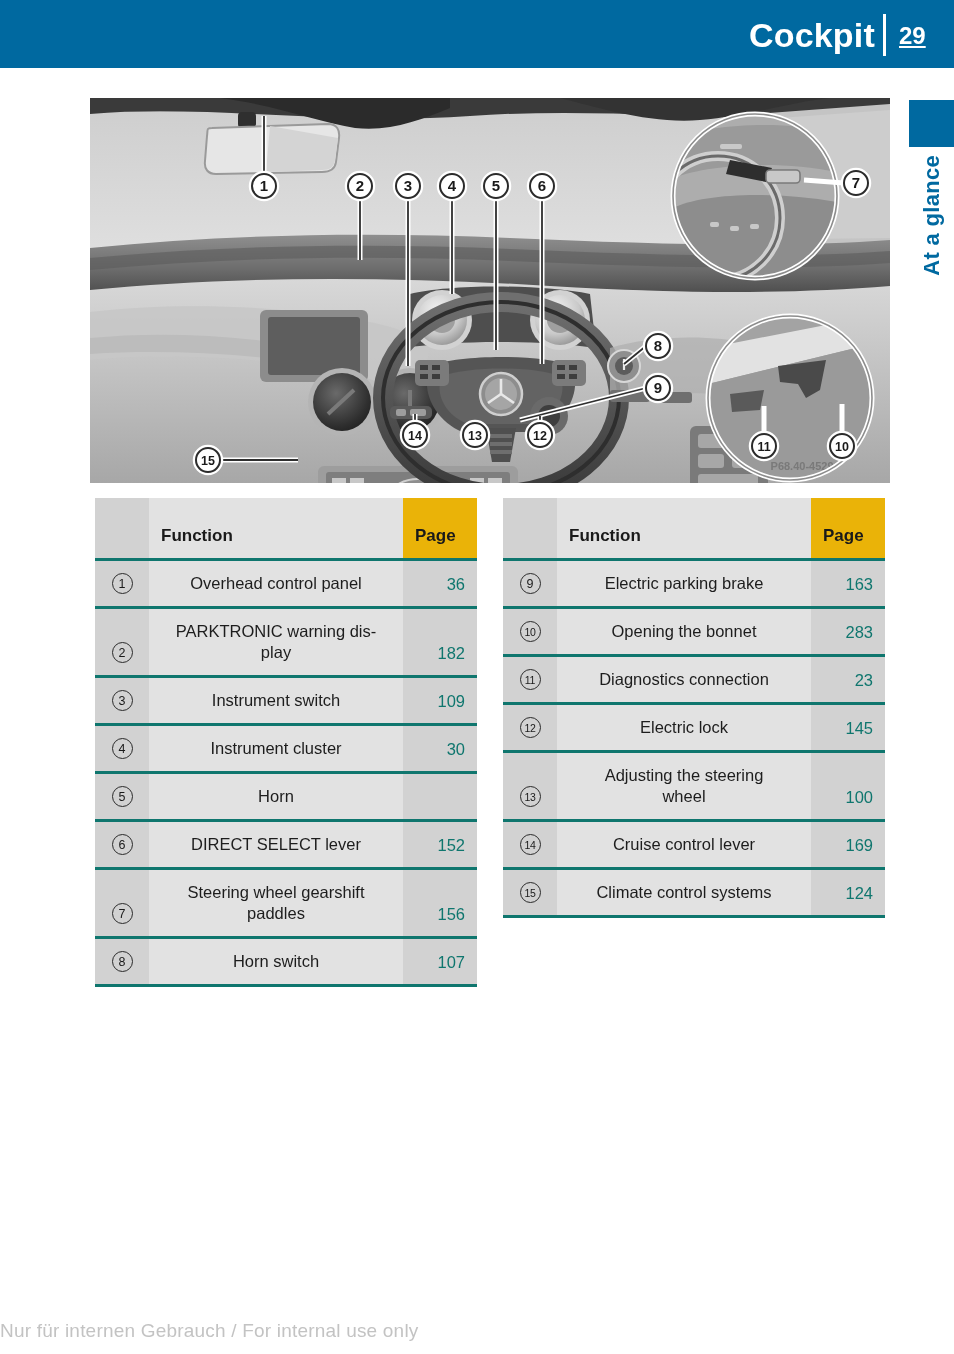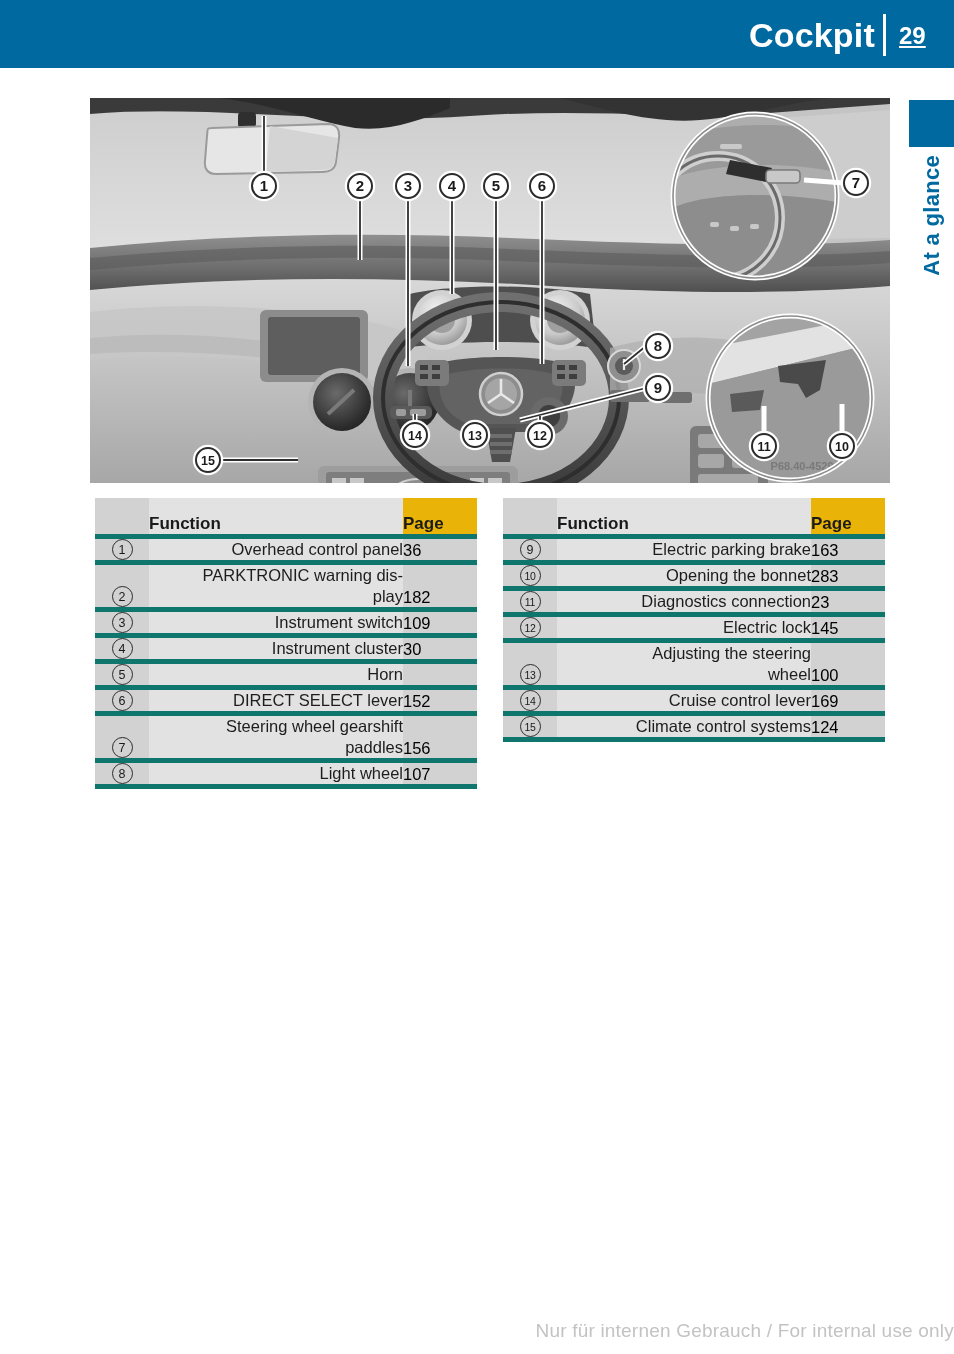--- a/index.html
+++ b/index.html
@@ -125,40 +125,40 @@
     table-layout: fixed;
   }
   .fn-table.left  { left: 0; }
   .fn-table.right { left: 408px; }
 
   .fn-table col.c-num  { width: 54px; }
   .fn-table col.c-fn   { width: 254px; }
   .fn-table col.c-pg   { width: 74px; }
 
   .fn-table th, .fn-table td {
-    padding: 0;
+    padding: 12px;
     vertical-align: bottom;
-    border-bottom: 5px solid #0f766e;
+    border-bottom: 3px solid #0f766e;
   }
 
   .hdr-num  { background: #d2d2d2; height: 36px; }
   .hdr-fn   { background: #e2e2e2; height: 36px;
               font-size: 17px; font-weight: bold; color: #1a1a1a;
               text-align: left; padding-left: 12px; vertical-align: middle; }
   .hdr-pg   { background: #eab308; height: 36px;
               font-size: 17px; font-weight: bold; color: #1a1a1a;
               text-align: left; padding-right: 12px; vertical-align: middle; }
 
   .cell-num { background: #d2d2d2; text-align: center;
               vertical-align: top; padding-top: 9px; }
   .cell-fn  { background: #e2e2e2; font-size: 16.5px; color: #1d1d1d;
-              text-align: right; padding: 7px 10px 8px 12px;
+              text-align: center; padding: 7px 10px 8px 12px;
               line-height: 21px; vertical-align: top; }
-  .cell-pg  { background: #d2d2d2; font-size: 16.5px; color: #000000;
-              padding: 0 12px 8px 0; vertical-align: bottom; }
+  .cell-pg  { background: #d2d2d2; font-size: 16.5px; color: #0f766e;
+              text-align: right; padding: 0 12px 8px 0; vertical-align: bottom; }
 
   
   .circnum {
     display: inline-block;
     width: 21px;
     height: 21px;
     line-height: 20px;
     border: 1.4px solid #2a2a2a;
     border-radius: 50%;
     font-size: 12.5px;
@@ -168,21 +168,21 @@
     font-family: "Liberation Sans", sans-serif;
   }
   .circnum.two { font-size: 10.5px; letter-spacing: -0.3px; }
 
   
   .footer-note {
     position: absolute;
     left: 0;
     top: 1320px;
     width: 954px;
-    text-align: right;
+    text-align: left;
     font-size: 19px;
     color: #c3c3c3;
     letter-spacing: 0.2px;
   }
 </style>
 </head>
 <body>
 
 <div class="header-bar"></div>
 <div class="header-title">Cockpit</div>
@@ -614,21 +614,21 @@
           <td class="cell-fn">DIRECT SELECT lever</td>
           <td class="cell-pg">152</td>
         </tr>
         <tr>
           <td class="cell-num"><span class="circnum">7</span></td>
           <td class="cell-fn">Steering wheel gearshift<br>paddles</td>
           <td class="cell-pg">156</td>
         </tr>
         <tr>
           <td class="cell-num"><span class="circnum">8</span></td>
-          <td class="cell-fn">Light wheel</td>
+          <td class="cell-fn">Horn switch</td>
           <td class="cell-pg">107</td>
         </tr>
       </tbody>
   </table>
 
   <table class="fn-table right">
     <colgroup>
         <col class="c-num">
         <col class="c-fn">
         <col class="c-pg">

